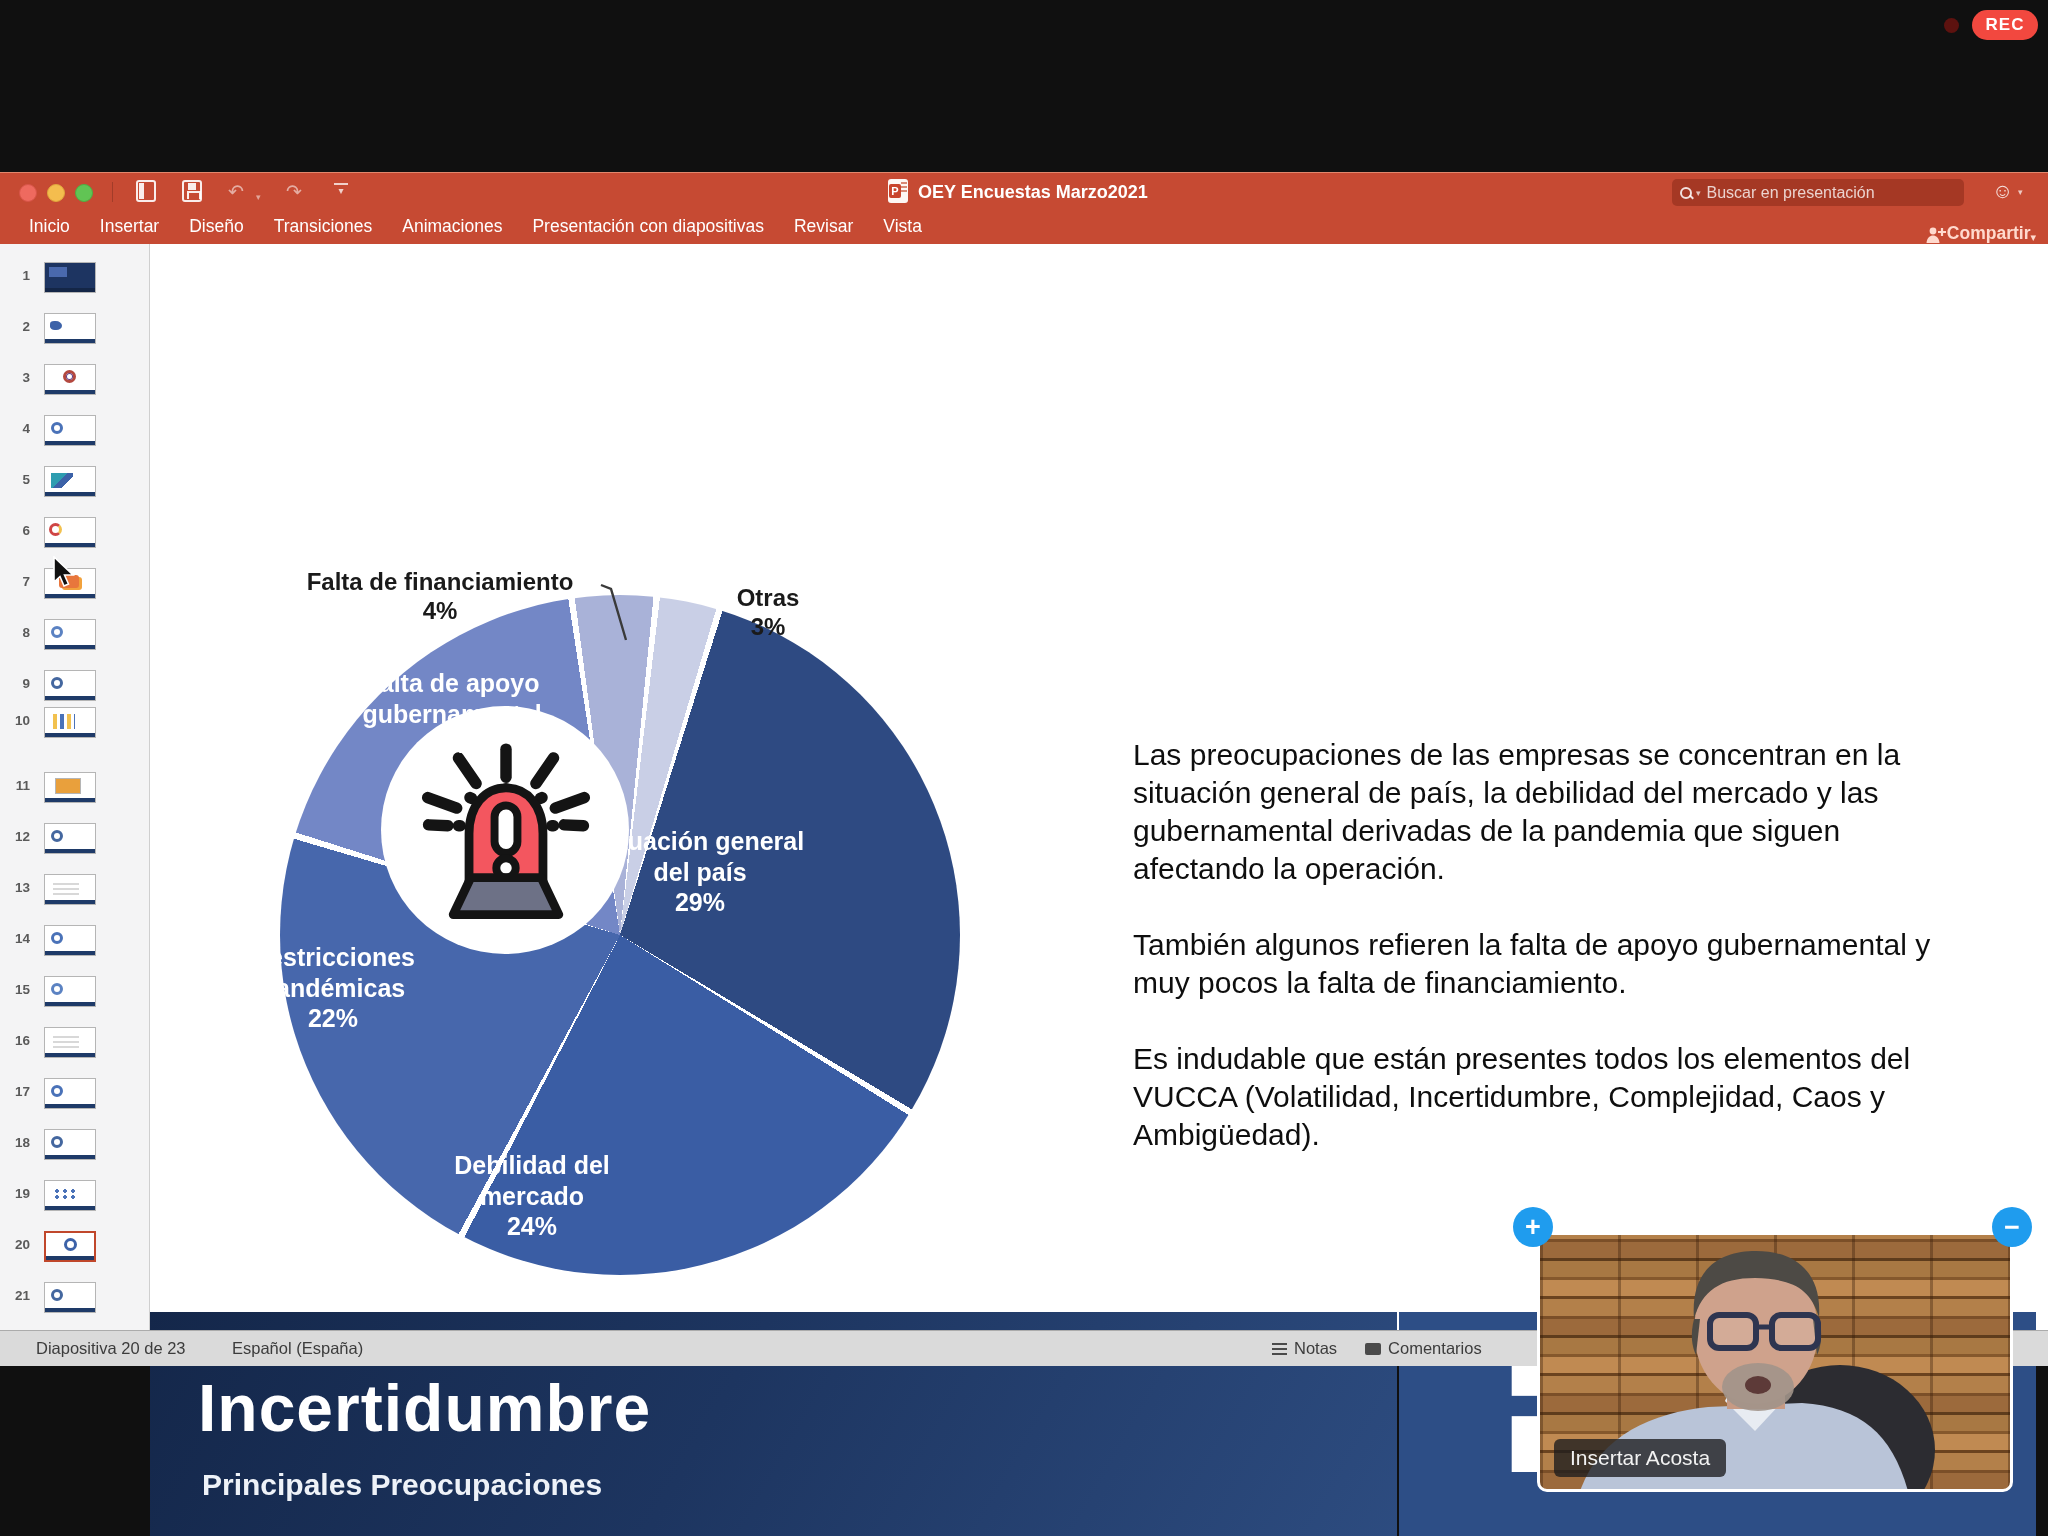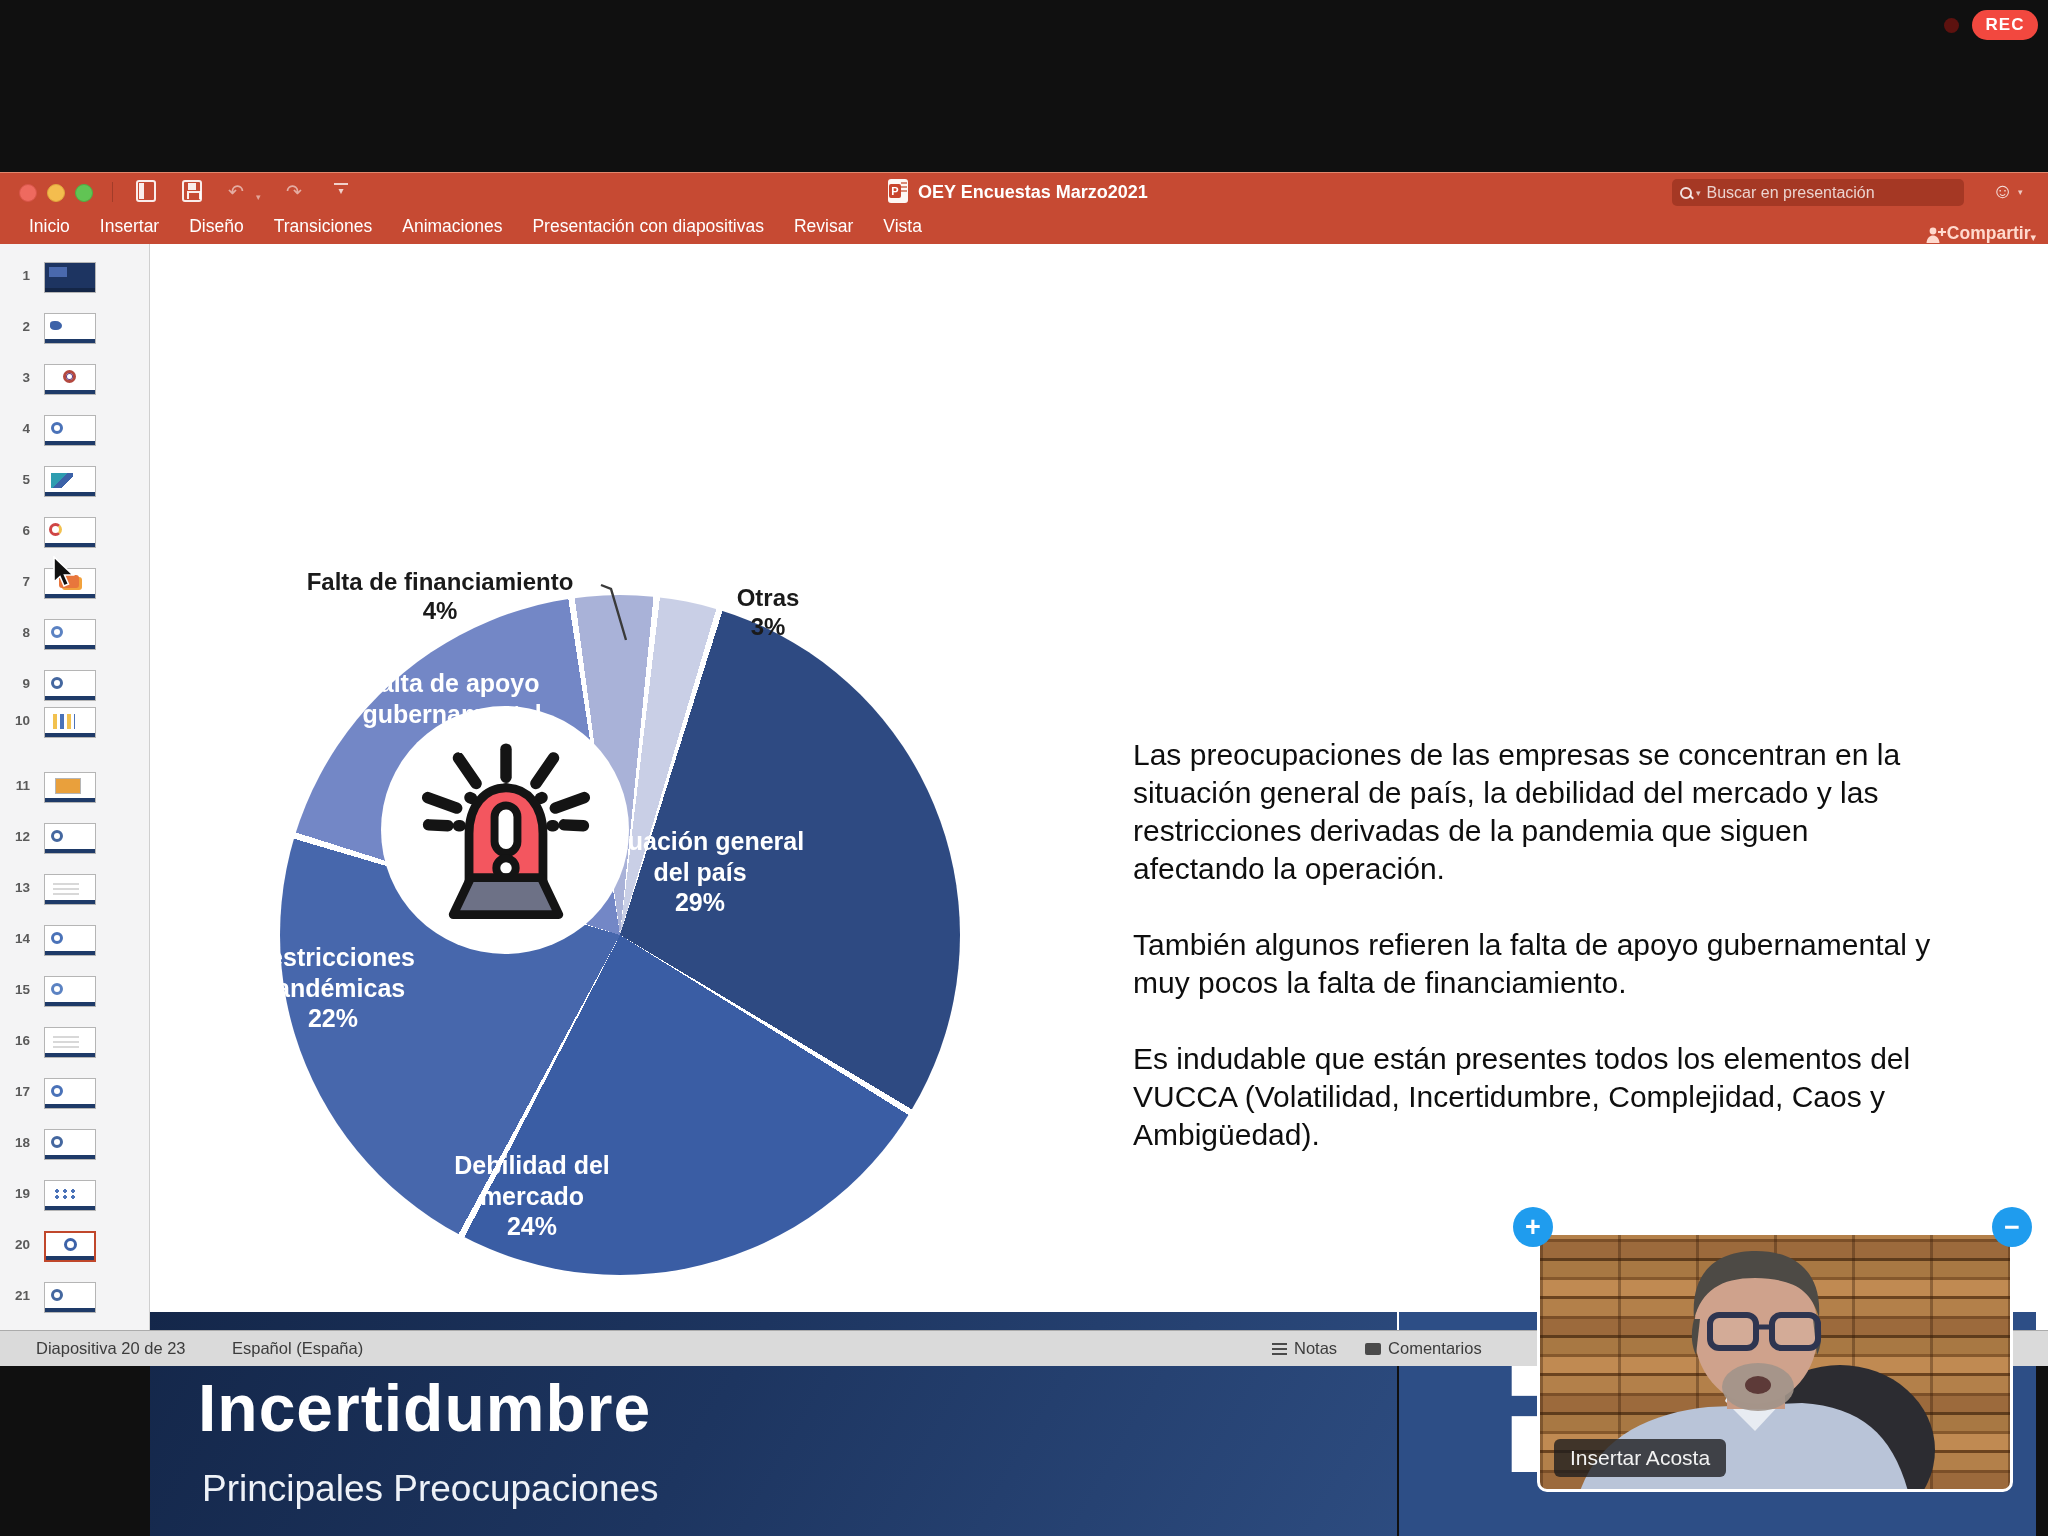--- a/index.html
+++ b/index.html
@@ -98,21 +98,21 @@
   .leader-4{position:absolute;left:598px;top:338px;z-index:6;}
 
   
   .body-text{position:absolute;left:1133px;top:492px;width:808px;color:#0e0e0e;font-size:30px;line-height:38px;}
   .body-text p{margin:0 0 38px 0;}
 
   
   .banner-left{position:absolute;left:150px;top:1068px;width:1247px;height:240px;
                background:linear-gradient(120deg,#14274a 0%,#1d3560 45%,#2d4c80 100%);}
   .banner-title{position:absolute;left:48px;top:58px;color:#fff;font-size:66px;font-weight:800;letter-spacing:1px;}
-  .banner-subtitle{position:absolute;left:52px;top:156px;color:#eef2f8;font-size:37px;font-weight:400;}
+  .banner-subtitle{position:absolute;left:52px;top:156px;color:#eef2f8;font-size:30px;font-weight:700;}
   .banner-right{position:absolute;left:1399px;top:1068px;width:637px;height:240px;background:#2d4e86;}
   .oey-logo{position:absolute;left:104px;top:28px;width:190px;height:132px;}
   .oey-text{position:absolute;left:304px;top:18px;color:#fff;font-size:82px;font-weight:800;letter-spacing:4px;}
   .oey-sub{position:absolute;left:308px;top:128px;color:#fff;font-size:27px;font-weight:600;letter-spacing:3px;}
 
   
   .statusbar{position:absolute;left:0;top:1330px;width:2048px;height:36px;background:#dadada;border-top:1px solid #ababab;box-sizing:border-box;color:#3c3c3c;font-size:16.5px;}
   .sb-slide{position:absolute;left:36px;top:8px;}
   .sb-lang{position:absolute;left:232px;top:8px;}
   .sb-right{position:absolute;left:1272px;top:8px;display:flex;gap:28px;align-items:center;}
@@ -308,21 +308,21 @@
     <div class="donut-label dl-in dl-1"><span class="dl-name">Debilidad del mercado</span><br><span class="dl-val">24%</span></div>
     <div class="donut-label dl-in dl-2"><span class="dl-name">Restricciones pandémicas</span><br><span class="dl-val">22%</span></div>
     <div class="donut-label dl-in dl-3"><span class="dl-name">Falta de apoyo gubernamental</span><br><span class="dl-val">18%</span></div>
     <div class="donut-label dl-out dl-4"><span class="dl-name">Falta de financiamiento</span><br><span class="dl-val">4%</span></div>
     <div class="donut-label dl-out dl-5"><span class="dl-name">Otras</span><br><span class="dl-val">3%</span></div>
     <svg class="leader-4" width="40" height="62" viewBox="0 0 40 62">
       <polyline points="3,3 13,7 28,58" fill="none" stroke="#3a3a3a" stroke-width="2.4"></polyline>
     </svg>
 
     <div class="body-text" id="body-text">
-        <p>Las preocupaciones de las empresas se concentran en la situación general de país, la debilidad del mercado y las restricciones derivadas de la pandemia que siguen afectando la operación.</p>
+        <p>Las preocupaciones de las empresas se concentran en la situación general de país, la debilidad del mercado y las gubernamental derivadas de la pandemia que siguen afectando la operación.</p>
         <p>También algunos refieren la falta de apoyo gubernamental y muy pocos la falta de financiamiento.</p>
         <p>Es indudable que están presentes todos los elementos del VUCCA (Volatilidad, Incertidumbre, Complejidad, Caos y Ambigüedad).</p>
       </div>
 
     <div class="banner-left">
       <div class="banner-title">Incertidumbre</div>
       <div class="banner-subtitle">Principales Preocupaciones</div>
     </div>
     <div class="banner-right">
       <svg class="oey-logo" viewBox="0 0 170 130">

